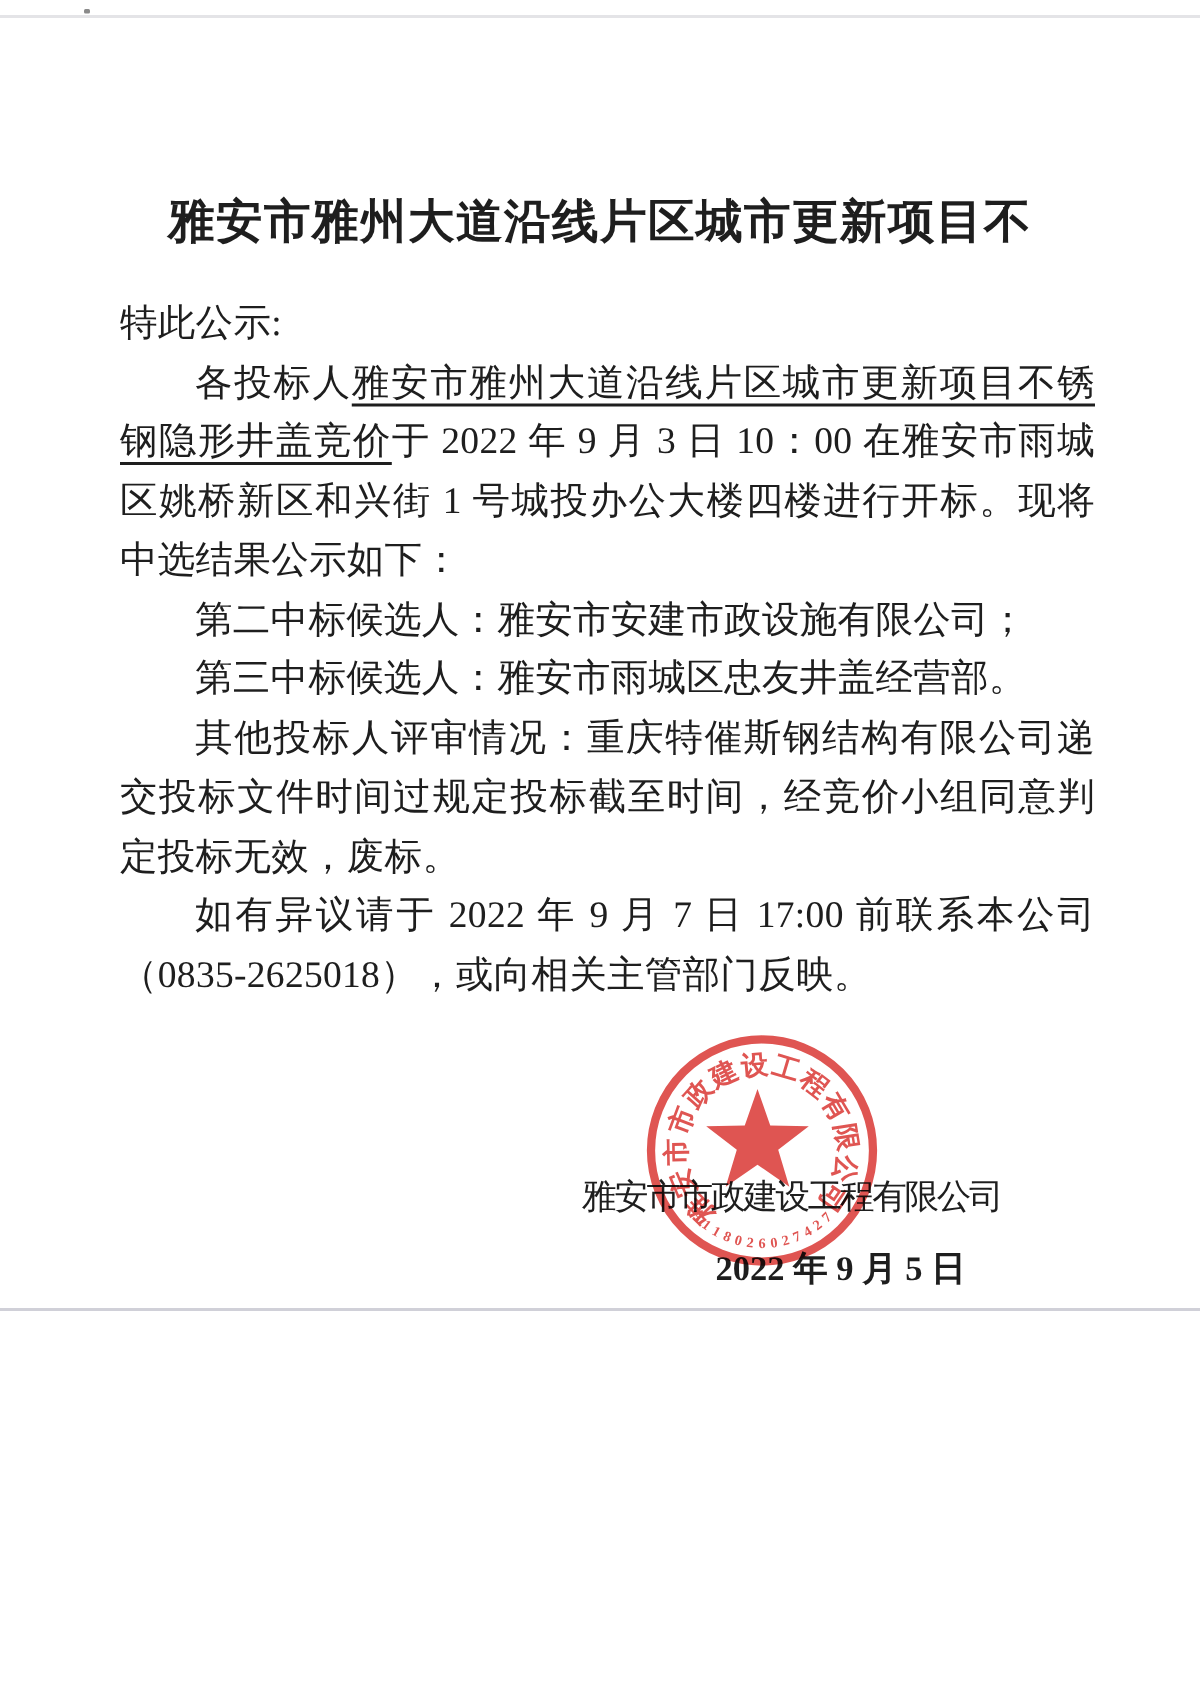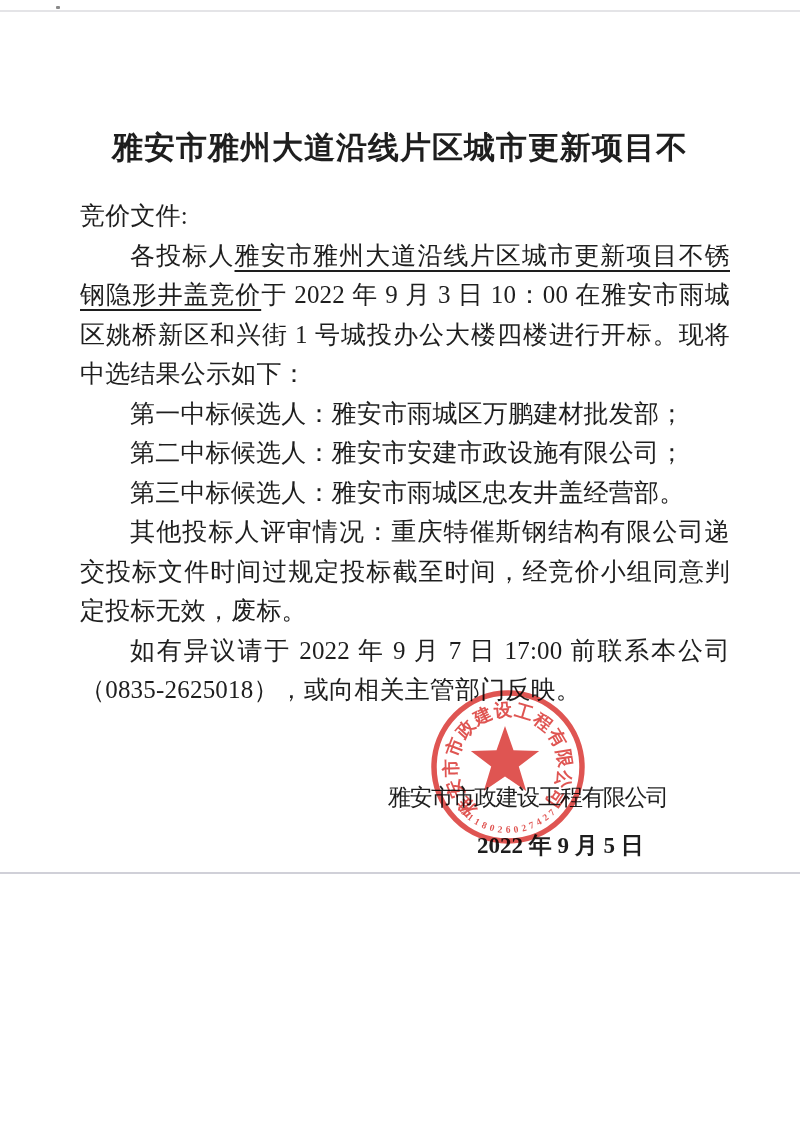--- a/index.html
+++ b/index.html
@@ -102,23 +102,22 @@
 <div class="page">
 
   <div class="scan-line-top"></div>
   <div class="scan-speck"></div>
 
   <h1 class="title">
     <span class="t-line">雅安市雅州大道沿线片区城市更新项目不</span>
   </h1>
 
   <div class="body-text">
-    <p>竞价文件:</p>
+    <p>特此公示:</p>
     <p class="indent"><span>各投标人</span><span class="u">雅安市雅州大道沿线片区城市更新项目不锈钢隐形井盖竞价</span><span>于 2022 年 9 月 3 日 10：00 在雅安市雨城区姚桥新区和兴街 1 号城投办公大楼四楼进行开标。现将中选结果公示如下：</span></p>
-    <p class="indent">第一中标候选人：雅安市雨城区万鹏建材批发部；</p>
     <p class="indent">第二中标候选人：雅安市安建市政设施有限公司；</p>
     <p class="indent">第三中标候选人：雅安市雨城区忠友井盖经营部。</p>
     <p class="indent">其他投标人评审情况：重庆特催斯钢结构有限公司递交投标文件时间过规定投标截至时间，经竞价小组同意判定投标无效，废标。</p>
     <p class="indent">如有异议请于 2022 年 9 月 7 日 17:00 前联系本公司（0835-2625018），或向相关主管部门反映。</p>
   </div>
 
   <div class="sig-company">雅安市市政建设工程有限公司</div>
   <div class="sig-date">2022 年 9 月 5 日</div>
 
   <div class="seal">

